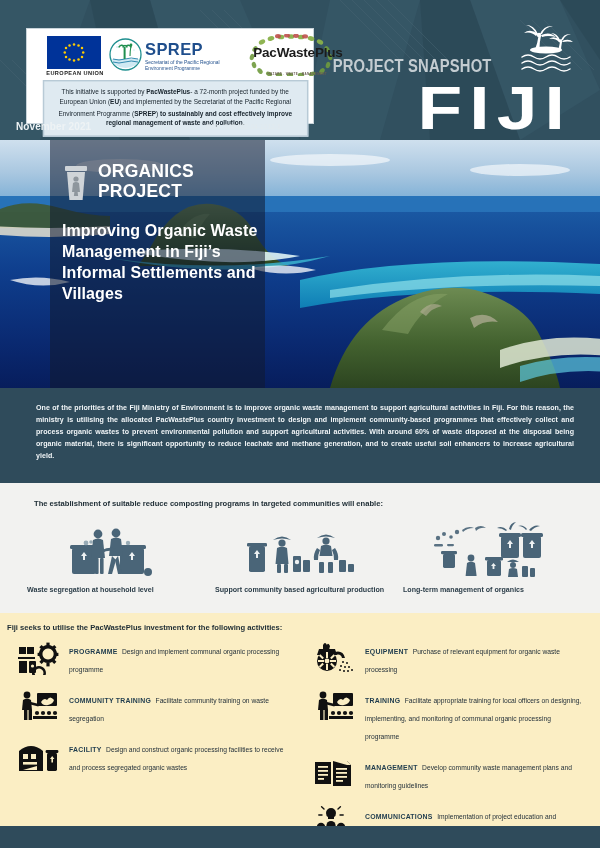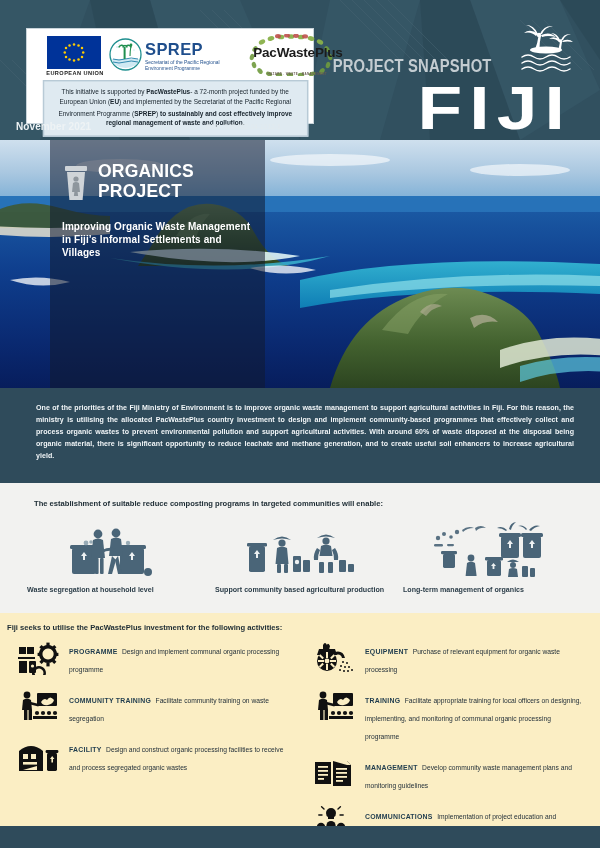--- a/index.html
+++ b/index.html
@@ -166,21 +166,21 @@
     color: #ffffff;
   }
   .hero-head { display: flex; align-items: flex-start; gap: 8px; }
   .bin-icon { width: 28px; height: 38px; flex: 0 0 auto; margin-top: 2px; }
   .hero-title {
     font-size: 17.5px; font-weight: 700; line-height: 1.12;
     letter-spacing: .2px;
   }
   .hero-sub {
     margin-top: 18px;
-    font-size: 10px;
+    font-size: 16px;
     font-weight: 700;
     line-height: 1.32;
     letter-spacing: .1px;
     color: #ffffff;
   }
 
   
   .intro {
     background: #2f4b5b;
     padding: 14px 26px 20px 36px;

